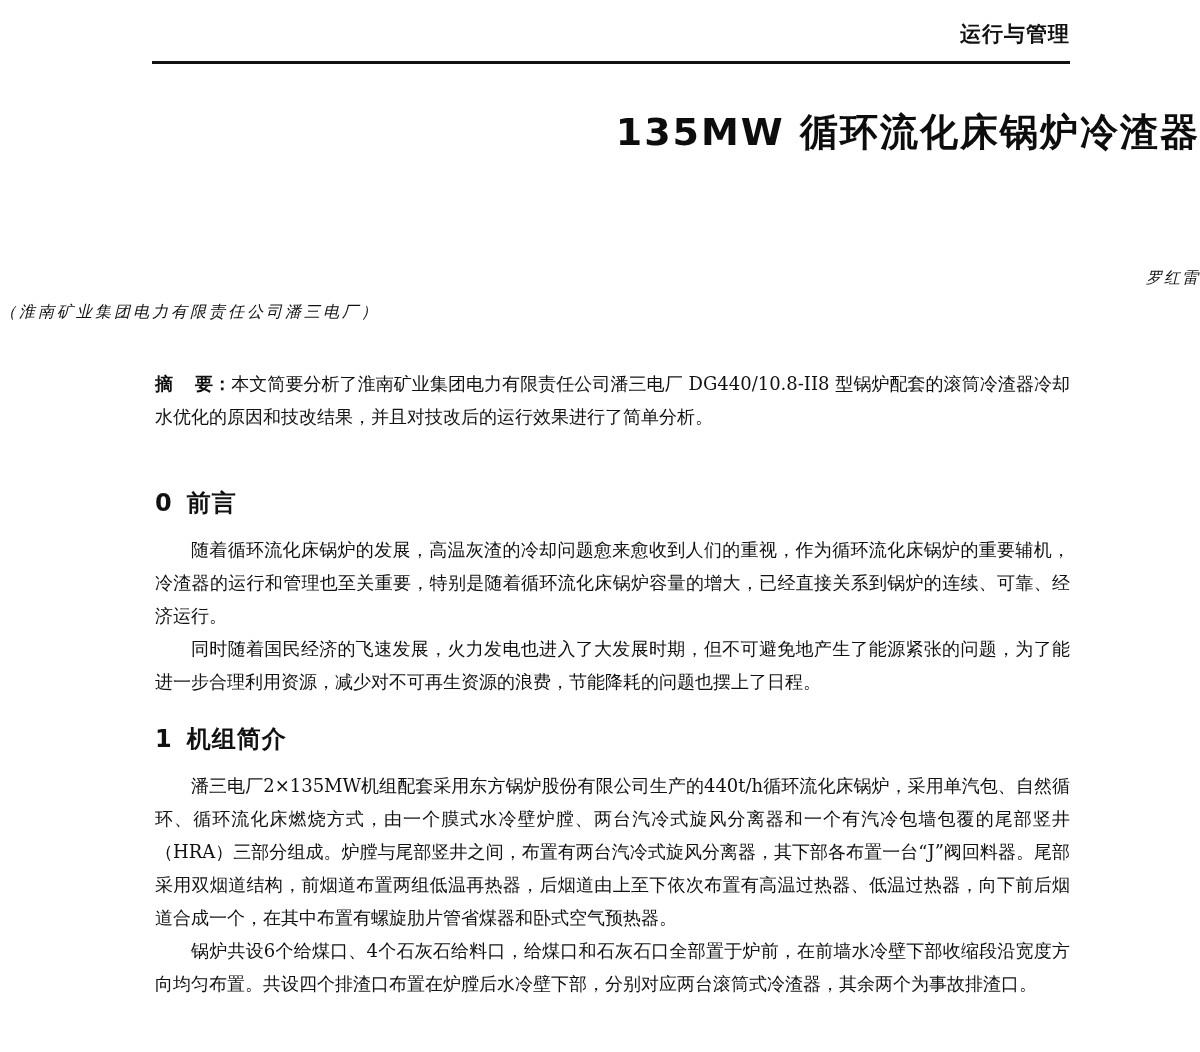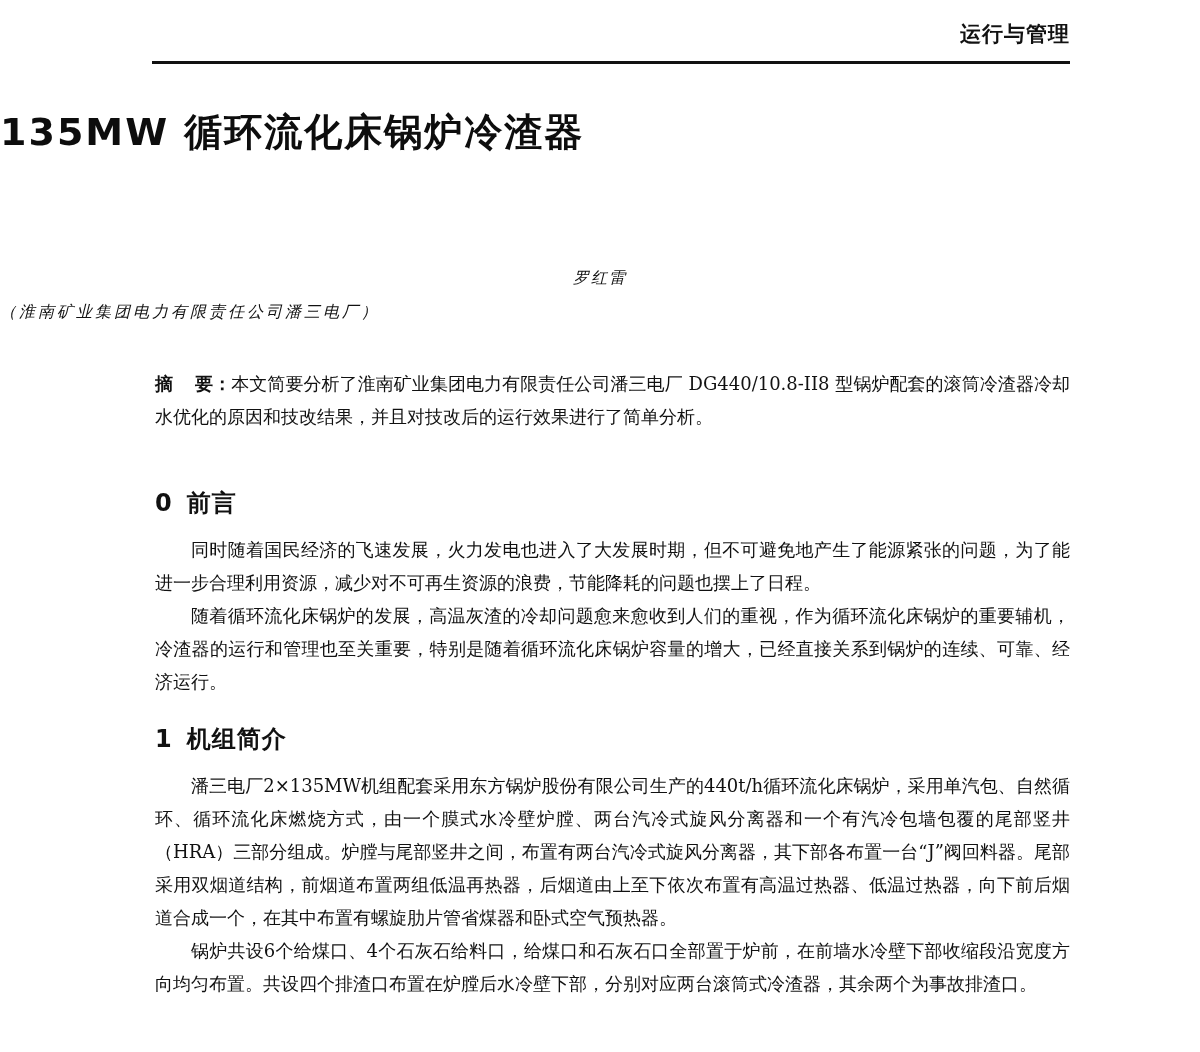--- a/index.html
+++ b/index.html
@@ -37,34 +37,34 @@
     left: 152px;
     top: 61px;
     width: 918px;
     height: 3px;
     background: #111;
   }
   .title {
     position: absolute;
     left: 0;
     width: 1200px;
-    text-align: left;
+    text-align: right;
     font-family: "DejaVu Sans", "Liberation Sans", sans-serif;
     font-weight: bold;
     font-size: 38px;
     letter-spacing: 2px;
     color: #0d0d0d;
   }
   .title.line1 { top: 107px; }
   .title.line2 { top: 170px; }
   .author {
     position: absolute;
     left: 0; width: 1200px;
     top: 268px;
-    text-align: center;
+    text-align: right;
     font-size: 16px;
     font-style: italic;
     letter-spacing: 2px;
   }
   .affiliation {
     position: absolute;
     left: 0; width: 1200px;
     top: 302px;
     font-size: 16px;
     font-style: italic;
@@ -118,22 +118,22 @@
   <div class="body-block abstract">
     <span class="label"><span>摘</span><span class="label-gap"></span><span>要：</span></span><span>本文简要分析了淮南矿业集团电力有限责任公司潘三电厂 DG440/10.8-II8 型锅炉配套的滚筒冷渣器冷却水优化的原因和技改结果，并且对技改后的运行效果进行了简单分析。</span>
   </div>
 
 
   <div class="section-heading sec0">
     <span class="num">0</span><span>前言</span>
   </div>
 
   <div class="body-block para para0">
+    <p>随着循环流化床锅炉的发展，高温灰渣的冷却问题愈来愈收到人们的重视，作为循环流化床锅炉的重要辅机，冷渣器的运行和管理也至关重要，特别是随着循环流化床锅炉容量的增大，已经直接关系到锅炉的连续、可靠、经济运行。</p>
     <p>同时随着国民经济的飞速发展，火力发电也进入了大发展时期，但不可避免地产生了能源紧张的问题，为了能进一步合理利用资源，减少对不可再生资源的浪费，节能降耗的问题也摆上了日程。</p>
-    <p>随着循环流化床锅炉的发展，高温灰渣的冷却问题愈来愈收到人们的重视，作为循环流化床锅炉的重要辅机，冷渣器的运行和管理也至关重要，特别是随着循环流化床锅炉容量的增大，已经直接关系到锅炉的连续、可靠、经济运行。</p>
   </div>
 
   <div class="section-heading sec1">
     <span class="num">1</span><span>机组简介</span>
   </div>
 
   <div class="body-block para para1">
     <p>潘三电厂2×135MW机组配套采用东方锅炉股份有限公司生产的440t/h循环流化床锅炉，采用单汽包、自然循环、循环流化床燃烧方式，由一个膜式水冷壁炉膛、两台汽冷式旋风分离器和一个有汽冷包墙包覆的尾部竖井（HRA）三部分组成。炉膛与尾部竖井之间，布置有两台汽冷式旋风分离器，其下部各布置一台“J”阀回料器。尾部采用双烟道结构，前烟道布置两组低温再热器，后烟道由上至下依次布置有高温过热器、低温过热器，向下前后烟道合成一个，在其中布置有螺旋肋片管省煤器和卧式空气预热器。</p>
     <p>锅炉共设6个给煤口、4个石灰石给料口，给煤口和石灰石口全部置于炉前，在前墙水冷壁下部收缩段沿宽度方向均匀布置。共设四个排渣口布置在炉膛后水冷壁下部，分别对应两台滚筒式冷渣器，其余两个为事故排渣口。</p>
   </div>

